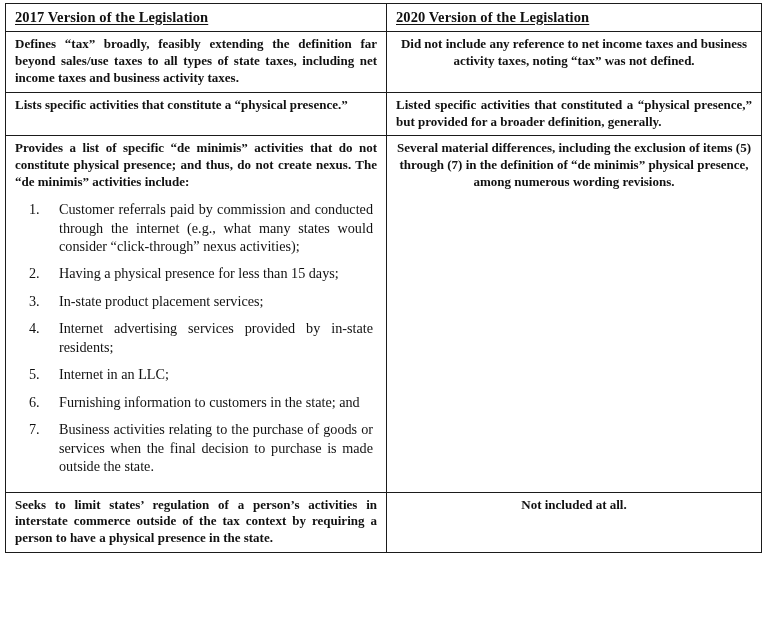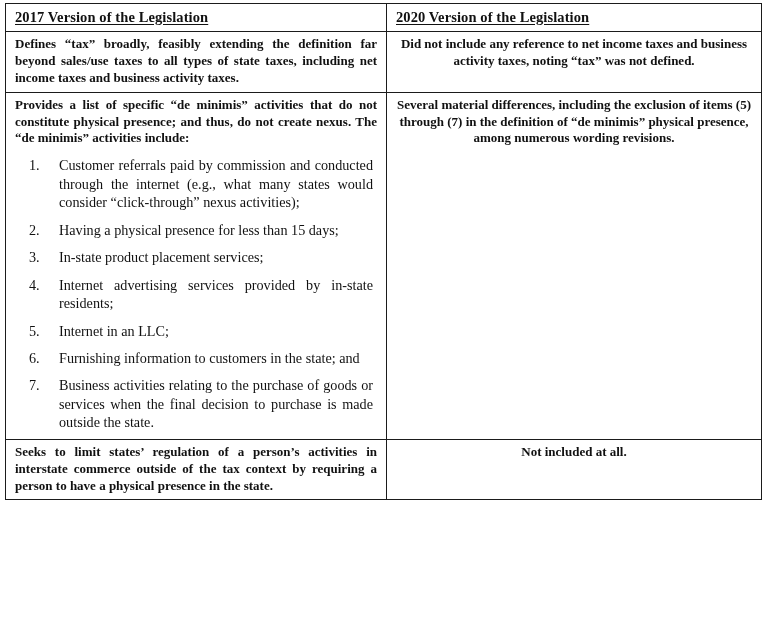--- a/index.html
+++ b/index.html
@@ -65,21 +65,21 @@
     margin: 0;
     hyphens: none;
     font-weight: bold;
   }
 
   .justified { text-align: justify; text-align-last: left; }
   .leftalign { text-align: center; }
 
   ol.deminimis {
     list-style: none;
-    margin: 9px 0 2px 0;
+    margin: 9px 0 11px 0;
     padding: 0 4px 0 0;
     counter-reset: dm;
   }
   ol.deminimis > li {
     counter-increment: dm;
     position: relative;
     padding-left: 44px;
     margin-bottom: 9px;
     font-size: 14.2px;
     line-height: 1.30;
@@ -124,20 +124,28 @@
 
       <tr>
         <td>
           <p class="cell-text justified">Defines “tax” broadly, feasibly extending the definition far beyond sales/use taxes to all types of state taxes, including net income taxes and business activity taxes.</p>
         </td>
         <td>
           <p class="cell-text leftalign">Did not include any reference to net income taxes and business activity taxes, noting “tax” was not defined.</p>
         </td>
       </tr>
 
+      <tr>
+        <td>
+          <p class="cell-text justified">Lists specific activities that constitute a “physical presence.”</p>
+        </td>
+        <td>
+          <p class="cell-text justified">Listed specific activities that constituted a “physical presence,” but provided for a broader definition, generally.</p>
+        </td>
+      </tr>
 
       <tr>
         <td>
           <p class="cell-text justified">Provides a list of specific “de minimis” activities that do not constitute physical presence; and thus, do not create nexus.  The “de minimis” activities include:</p>
           <ol class="deminimis">
             <li>Customer referrals paid by commission and conducted through the internet (e.g., what many states would consider “click-through” nexus activities);</li>
             <li>Having a physical presence for less than 15 days;</li>
             <li>In-state product placement services;</li>
             <li>Internet advertising services provided by in-state residents;</li>
             <li>Internet in an LLC;</li>

